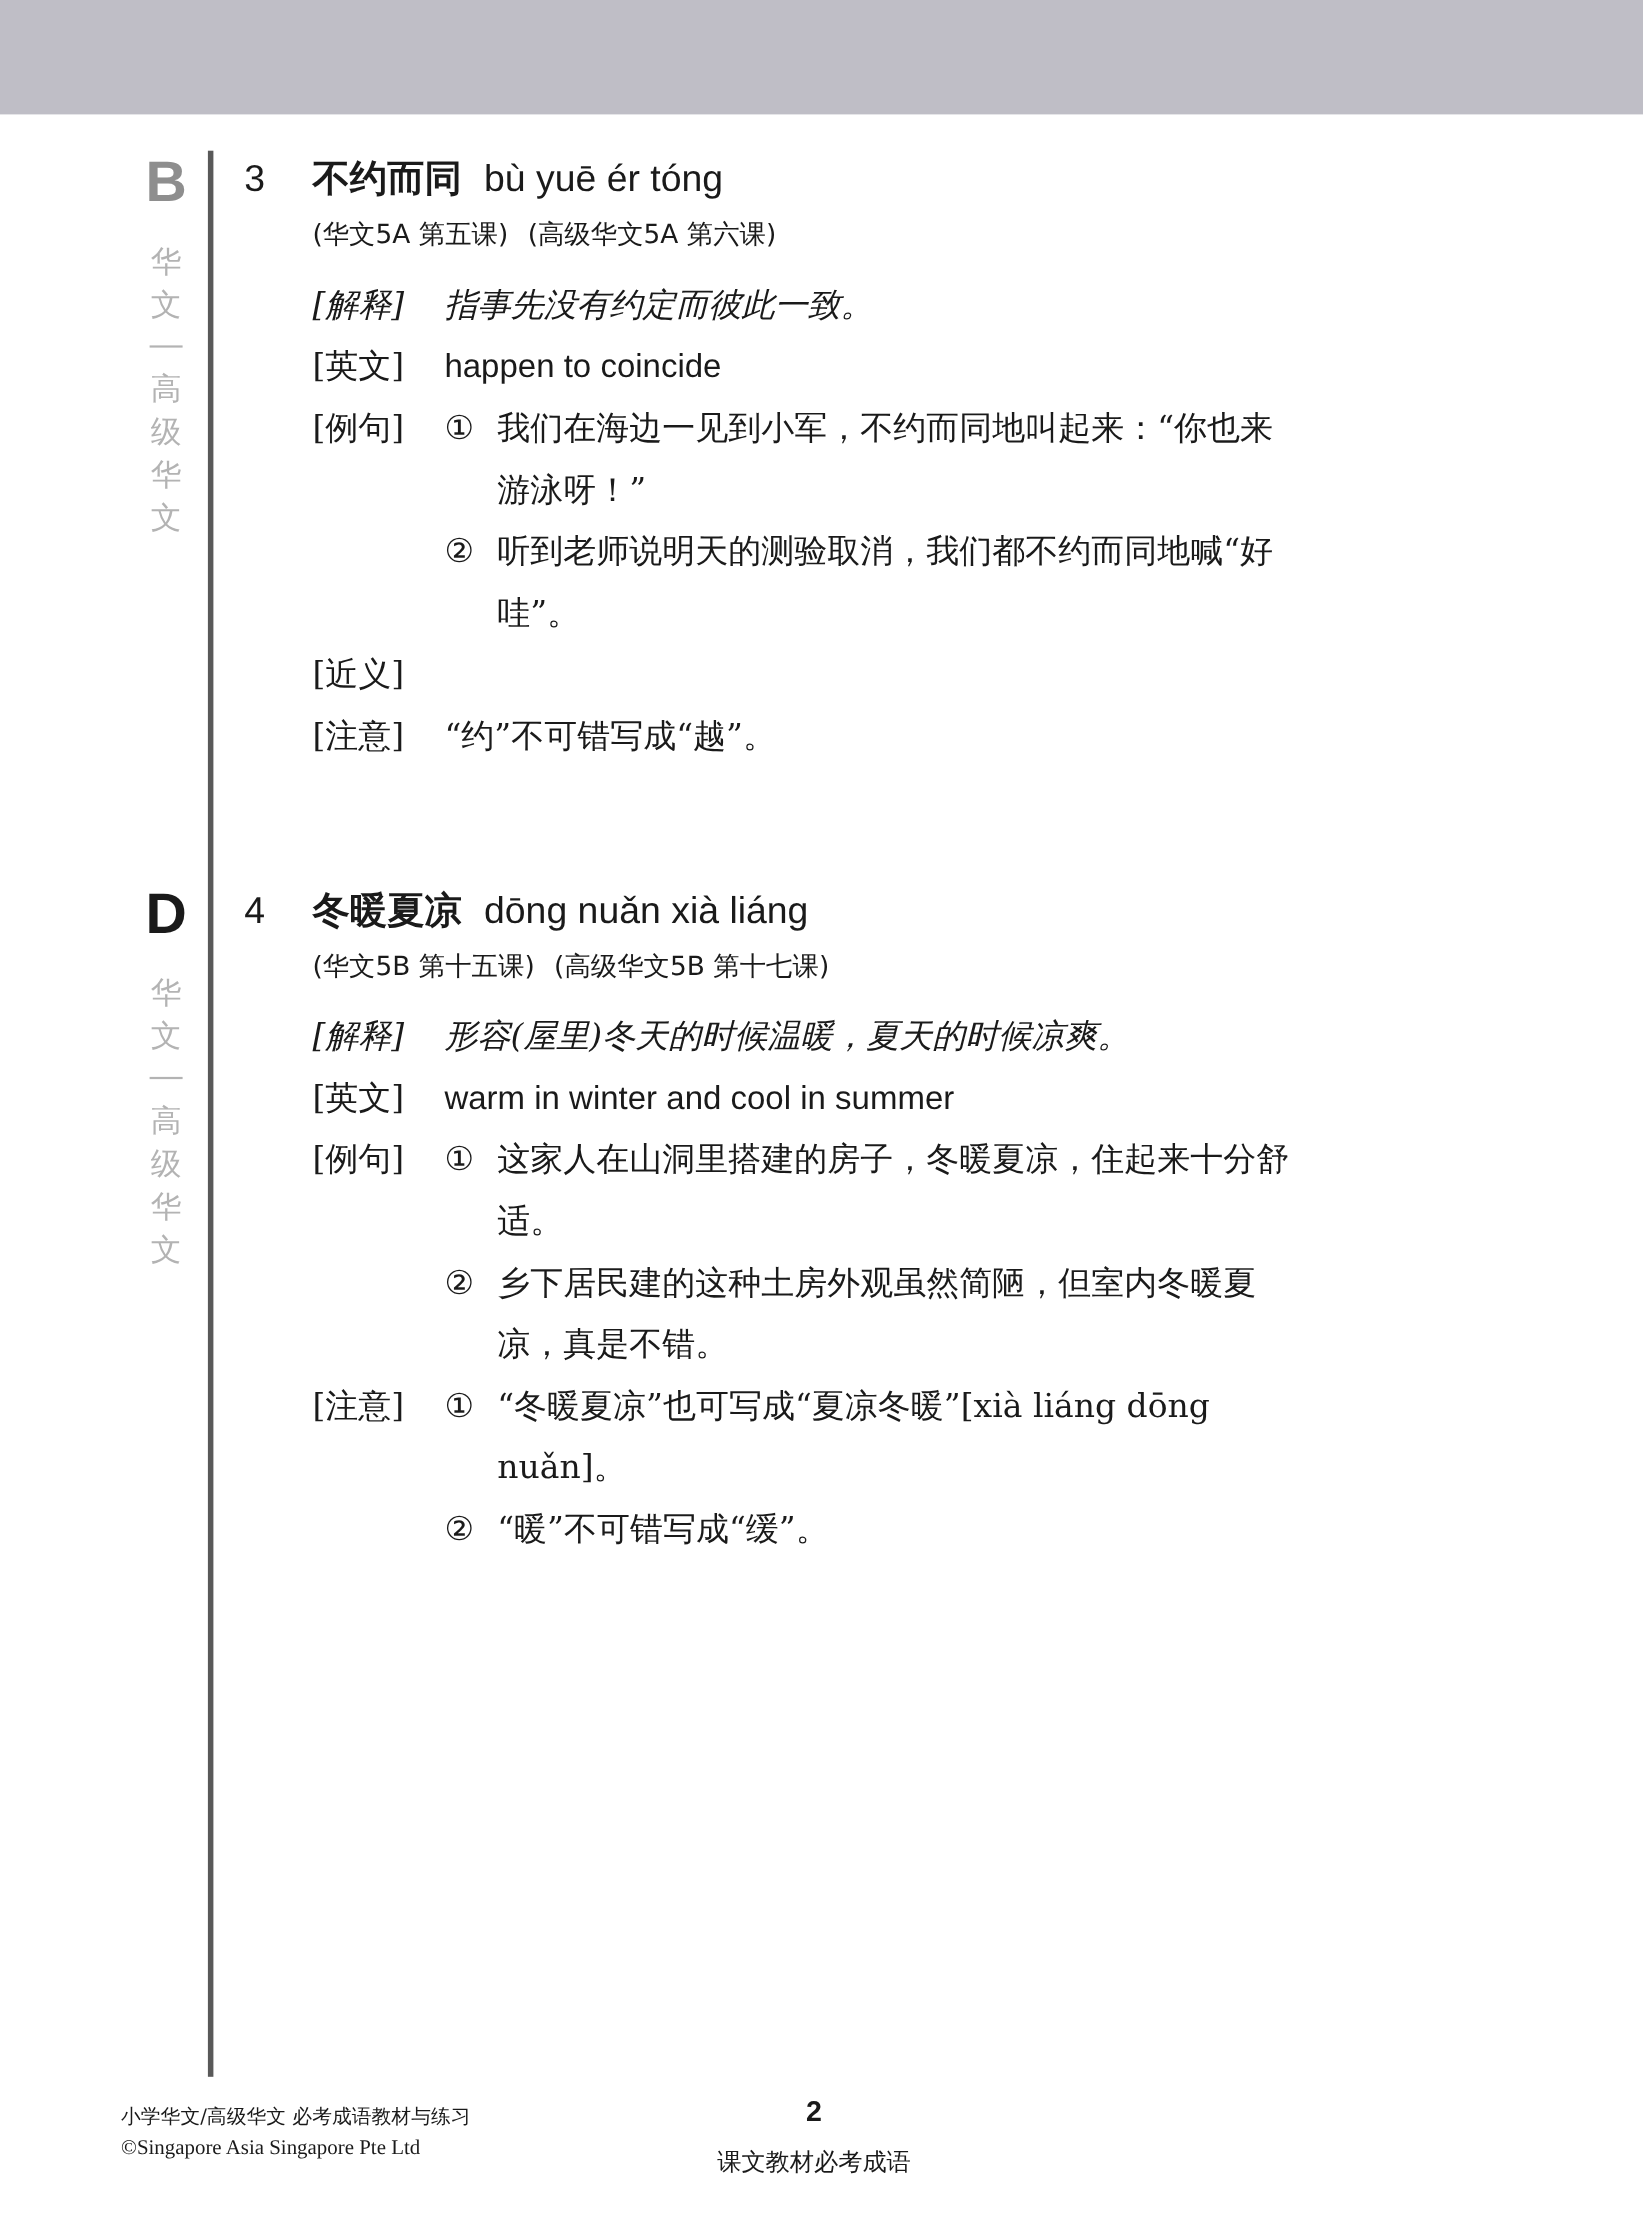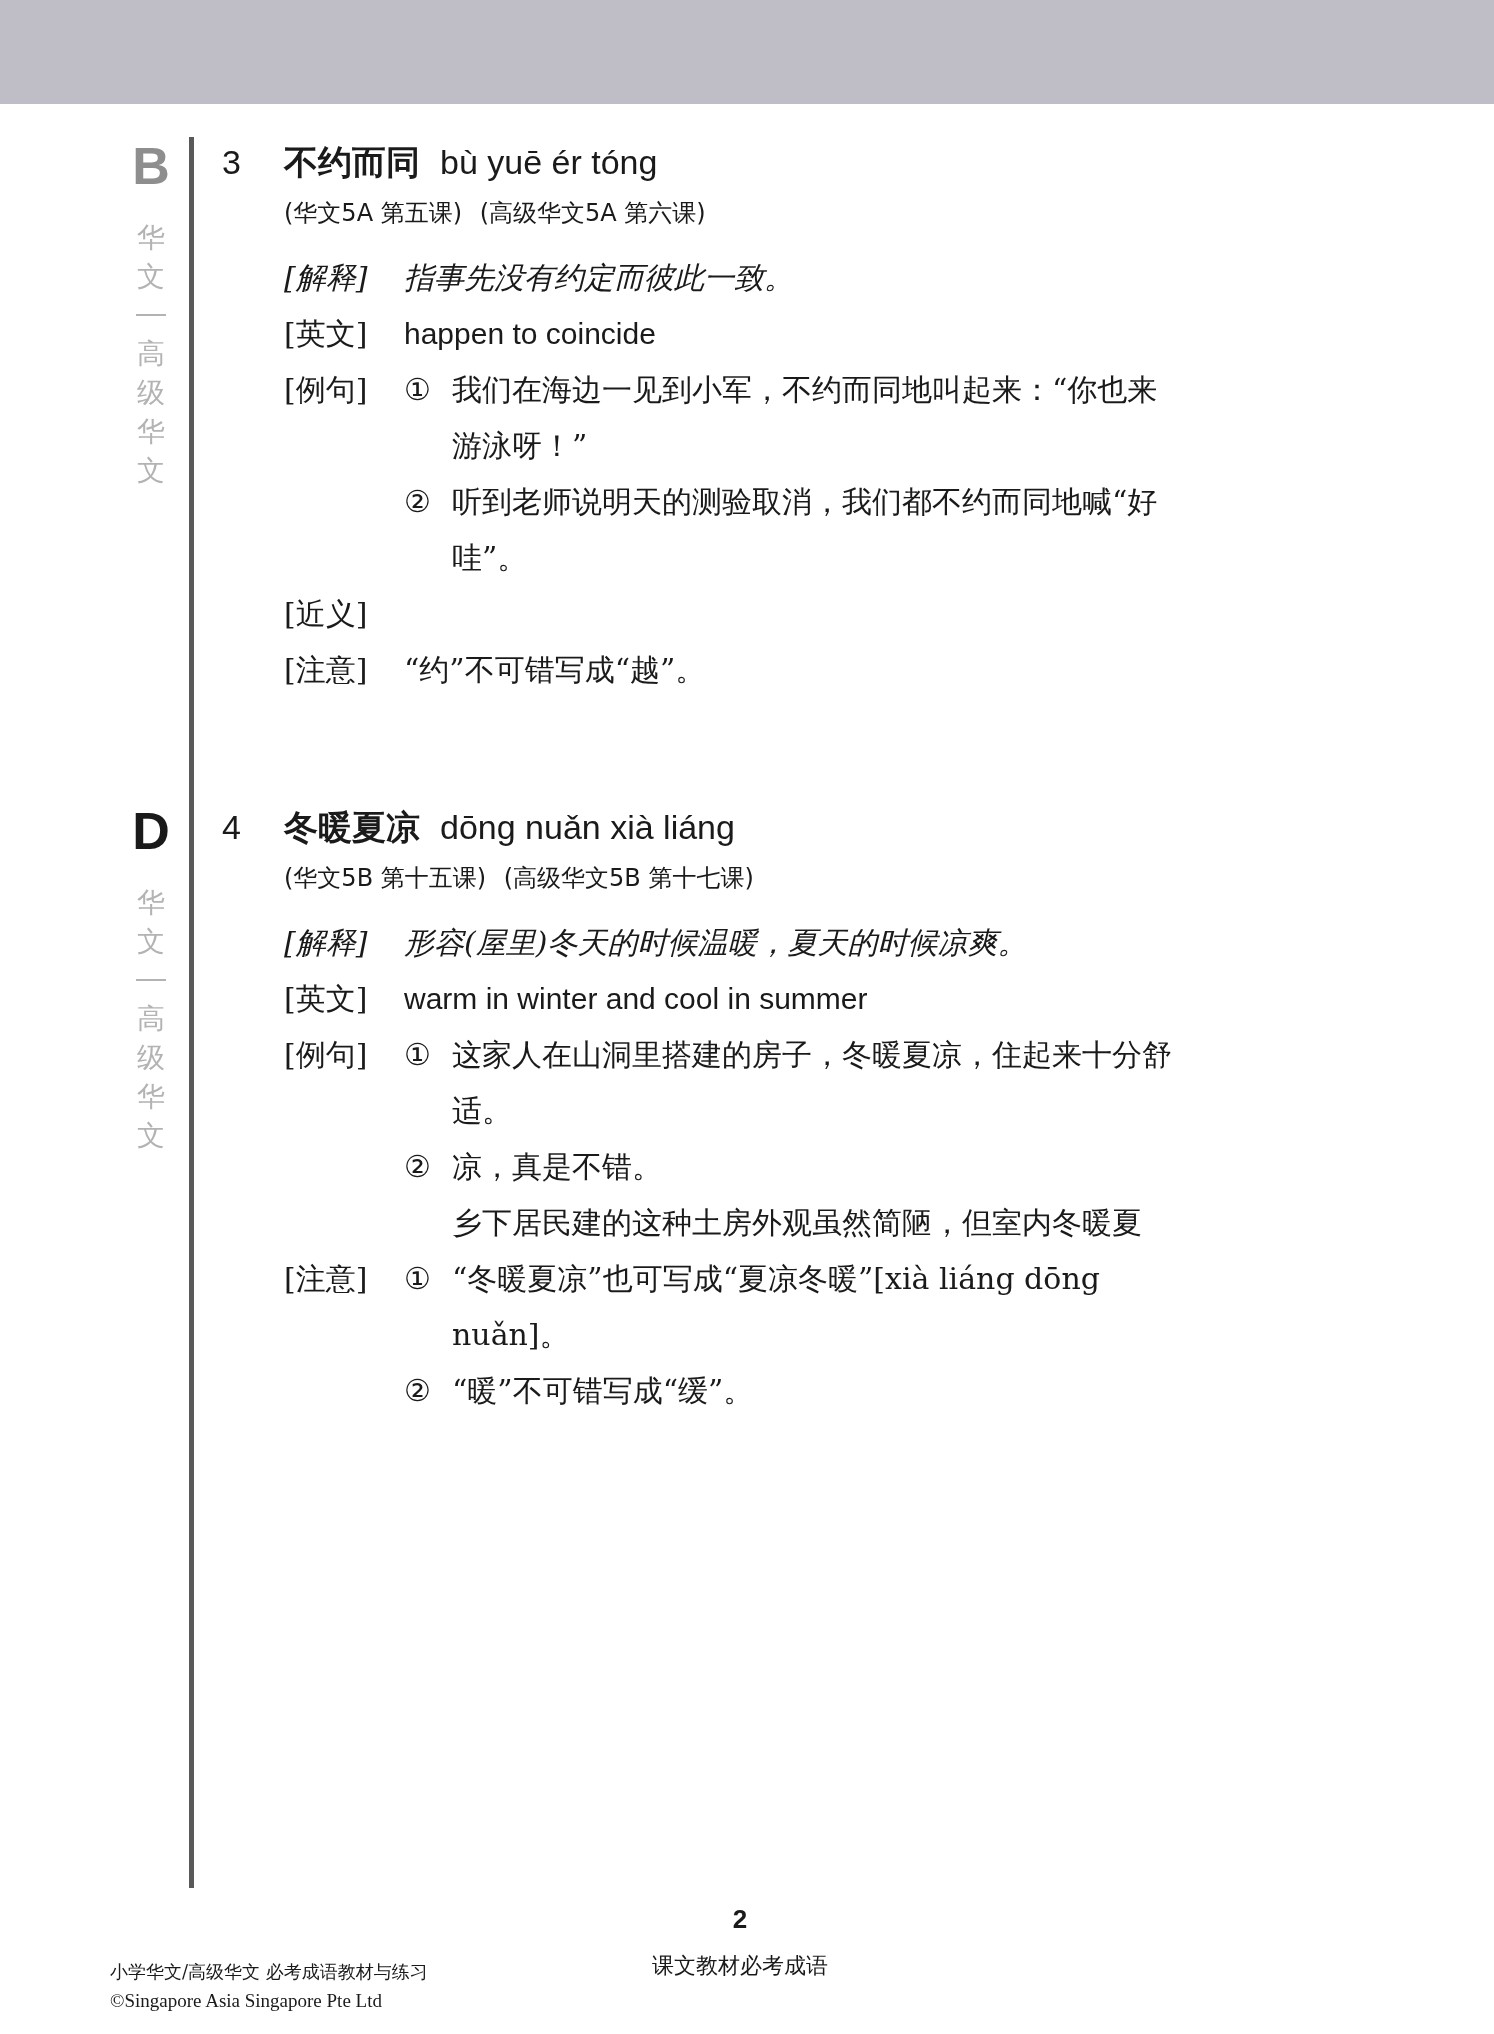--- a/index.html
+++ b/index.html
@@ -125,21 +125,21 @@
     .ex .mark {
       width: 48px;
       flex: none;
     }
     .ex .txt { flex: 1; }
     .first-row { margin-top: 14px; font-style: italic; }
 
     .footer-left {
       position: absolute;
       left: 110px;
-      top: 1960px;
+      top: 1912px;
       font-size: 18px;
       color: #1a1a1a;
       font-family: "DejaVu Serif", serif;
     }
     .footer-left .l2 {
       font-family: "Liberation Serif", serif;
       font-size: 19px;
       margin-top: 6px;
     }
     .footer-center {
@@ -259,22 +259,22 @@
       <div class="ex">
         <span class="mark">①</span>
         <div class="txt">
           <div>这家人在山洞里搭建的房子，冬暖夏凉，住起来十分舒</div>
           <div>适。</div>
         </div>
       </div>
       <div class="ex">
         <span class="mark">②</span>
         <div class="txt">
+          <div>乡下居民建的这种土房外观虽然简陋，但室内冬暖夏</div>
           <div>凉，真是不错。</div>
-          <div>乡下居民建的这种土房外观虽然简陋，但室内冬暖夏</div>
         </div>
       </div>
     </div>
   </div>
   <div class="row">
     <span class="tag">[注意]</span>
     <div class="content">
       <div class="ex">
         <span class="mark">①</span>
         <div class="txt">

